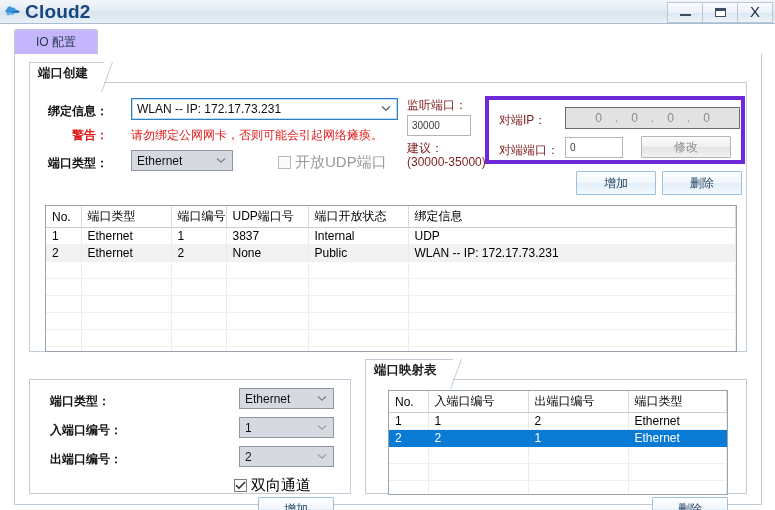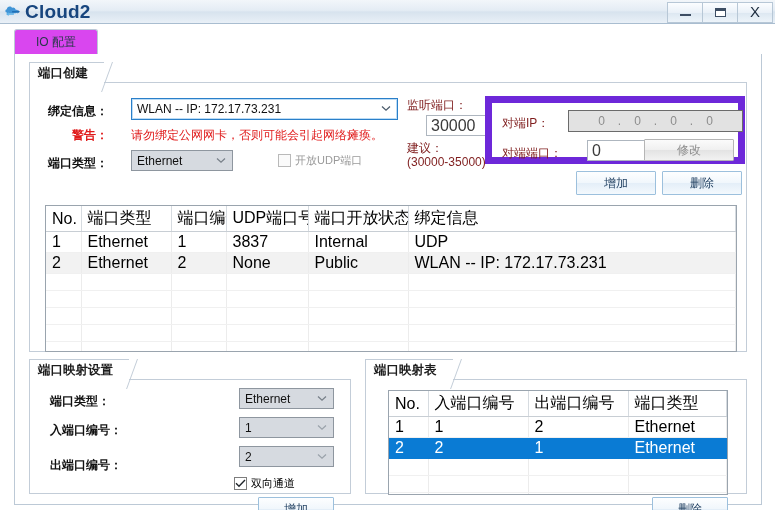--- a/index.html
+++ b/index.html
@@ -58,21 +58,21 @@
 
   
   .tabstrip {
     position: absolute; left: 14px; top: 5px; width: 748px; height: 26px;
   }
   .tab {
     position: absolute; left: 0; top: 0;
     height: 26px; min-width: 84px;
     padding: 0 8px;
     display: flex; align-items: center; justify-content: center;
-    background: #d946ef;
+    background: #c4b5fd;
     border: 1px solid #bcc9d6;
     border-bottom: none;
     border-radius: 3px 3px 0 0;
     font-size: 12px; color: #28384a;
   }
   .tab-underline {
     position: absolute; left: 0; top: 25px; width: 748px; height: 1px;
     background: #bcc9d6;
   }
   .tabpanel {
@@ -124,80 +124,80 @@
   .combo .caret {
     position: absolute; right: 7px; top: 50%;
     width: 9px; height: 9px; margin-top: -5px;
   }
   .combo .caret svg { display:block; }
 
   .txt {
     position: absolute;
     border: 1px solid #aeb6bf;
     background: #ffffff;
-    font-size: 16px; color: #3a3a3a;
+    font-size: 10px; color: #3a3a3a;
     padding-left: 4px;
-    display: flex; align-items: center; margin-left: 19px;
+    display: flex; align-items: center;
   }
 
   .ipbox {
     position: absolute;
     border: 1px solid #6b6b6b;
     background: #e2e2e2;
     display: flex; align-items: center; justify-content: center;
     gap: 2px;
     color: #8d8d8d; font-size: 12px;
     letter-spacing: 0px;
   }
   .ipbox .seg { width: 26px; text-align: center; }
   .ipbox .dot { width: 6px; text-align: center; }
 
   .subframe {
     position: absolute;
-    border: 7px solid #6d28d9;
+    border: 4px solid #6d28d9;
     background: #ffffff;
   }
 
   
   .btn {
     position: absolute;
     display: flex; align-items: center; justify-content: center;
     font-size: 12px; color: #1c3c5e;
     border: 1px solid #9cc0dd;
     background: linear-gradient(to bottom, #fdfeff 0%, #f1f7fc 48%, #e3eef8 50%, #f4f9fd 100%);
     border-radius: 1px;
   }
   .btn.grey {
     color: #8d8d8d;
     border: 1px solid #b5b5b5;
     background: linear-gradient(to bottom, #fbfbfb 0%, #f0f0f0 48%, #e3e3e3 50%, #f2f2f2 100%);
   }
 
   
-  .chk { position: absolute; display: flex; align-items: center; gap: 4px; font-size: 11px; }
+  .chk { position: absolute; display: flex; align-items: center; gap: 4px; font-size: 15px; }
   .chk .box {
     width: 13px; height: 13px; border: 1px solid #7d7d7d; background: #fff;
     display: flex; align-items: center; justify-content: center; flex: none;
   }
   .chk.dis .box { border-color: #b9b9b9; background: #fafafa; }
   .chk.dis span.cl { color: #9a9a9a; }
   .chk .tick { display: block; }
 
   
   .tablewrap {
     position: absolute;
     border: 1px solid #9aa4ae;
     background: #ffffff;
     overflow: hidden;
   }
   table.grid {
     border-collapse: collapse;
     width: 100%;
     table-layout: fixed;
-    font-size: 16px;
+    font-size: 12px;
   }
   table.grid th {
     font-weight: normal;
     text-align: left;
     padding: 2px 0 2px 6px;
     background: #ffffff;
     border-right: 1px solid #d6dbe0;
     border-bottom: 1px solid #c8ced4;
     height: 19px;
     white-space: nowrap;
@@ -408,23 +408,20 @@
                     <td></td>
                   </tr>
               </tbody>
             </table>
           </div>
 
         </div>
       </div>
 
       <div class="group" style="left:14px; top:305px; width:322px; height:135px;">
-        <div class="group-head">
-          <span>端口映射设置</span>
-        </div>
         <div class="group-body">
 
           <div class="lbl bold" style="left:20px; top:13px;">端口类型：</div>
           <div class="combo grey" style="left:209px; top:8px; width:95px; height:21px;">
             <span>Ethernet</span>
             <span class="caret">
               <svg width="10" height="9" viewBox="0 0 10 9">
                   <path d="M1 2.5 L5 6.2 L9 2.5" stroke="#777f88" stroke-width="1.2" fill="none"></path>
                 </svg>
             </span>
@@ -433,21 +430,21 @@
           <div class="lbl bold" style="left:20px; top:42px;">入端口编号：</div>
           <div class="combo grey" style="left:209px; top:37px; width:95px; height:21px;">
             <span>1</span>
             <span class="caret">
               <svg width="10" height="9" viewBox="0 0 10 9">
                   <path d="M1 2.5 L5 6.2 L9 2.5" stroke="#9aa2aa" stroke-width="1.2" fill="none"></path>
                 </svg>
             </span>
           </div>
 
-          <div class="lbl bold" style="left:20px; top:71px;margin-top:6px;">出端口编号：</div>
+          <div class="lbl bold" style="left:20px; top:71px;">出端口编号：</div>
           <div class="combo grey" style="left:209px; top:66px; width:95px; height:21px;">
             <span>2</span>
             <span class="caret">
               <svg width="10" height="9" viewBox="0 0 10 9">
                   <path d="M1 2.5 L5 6.2 L9 2.5" stroke="#9aa2aa" stroke-width="1.2" fill="none"></path>
                 </svg>
             </span>
           </div>
 
           <div class="chk" style="left:204px; top:96px;">

